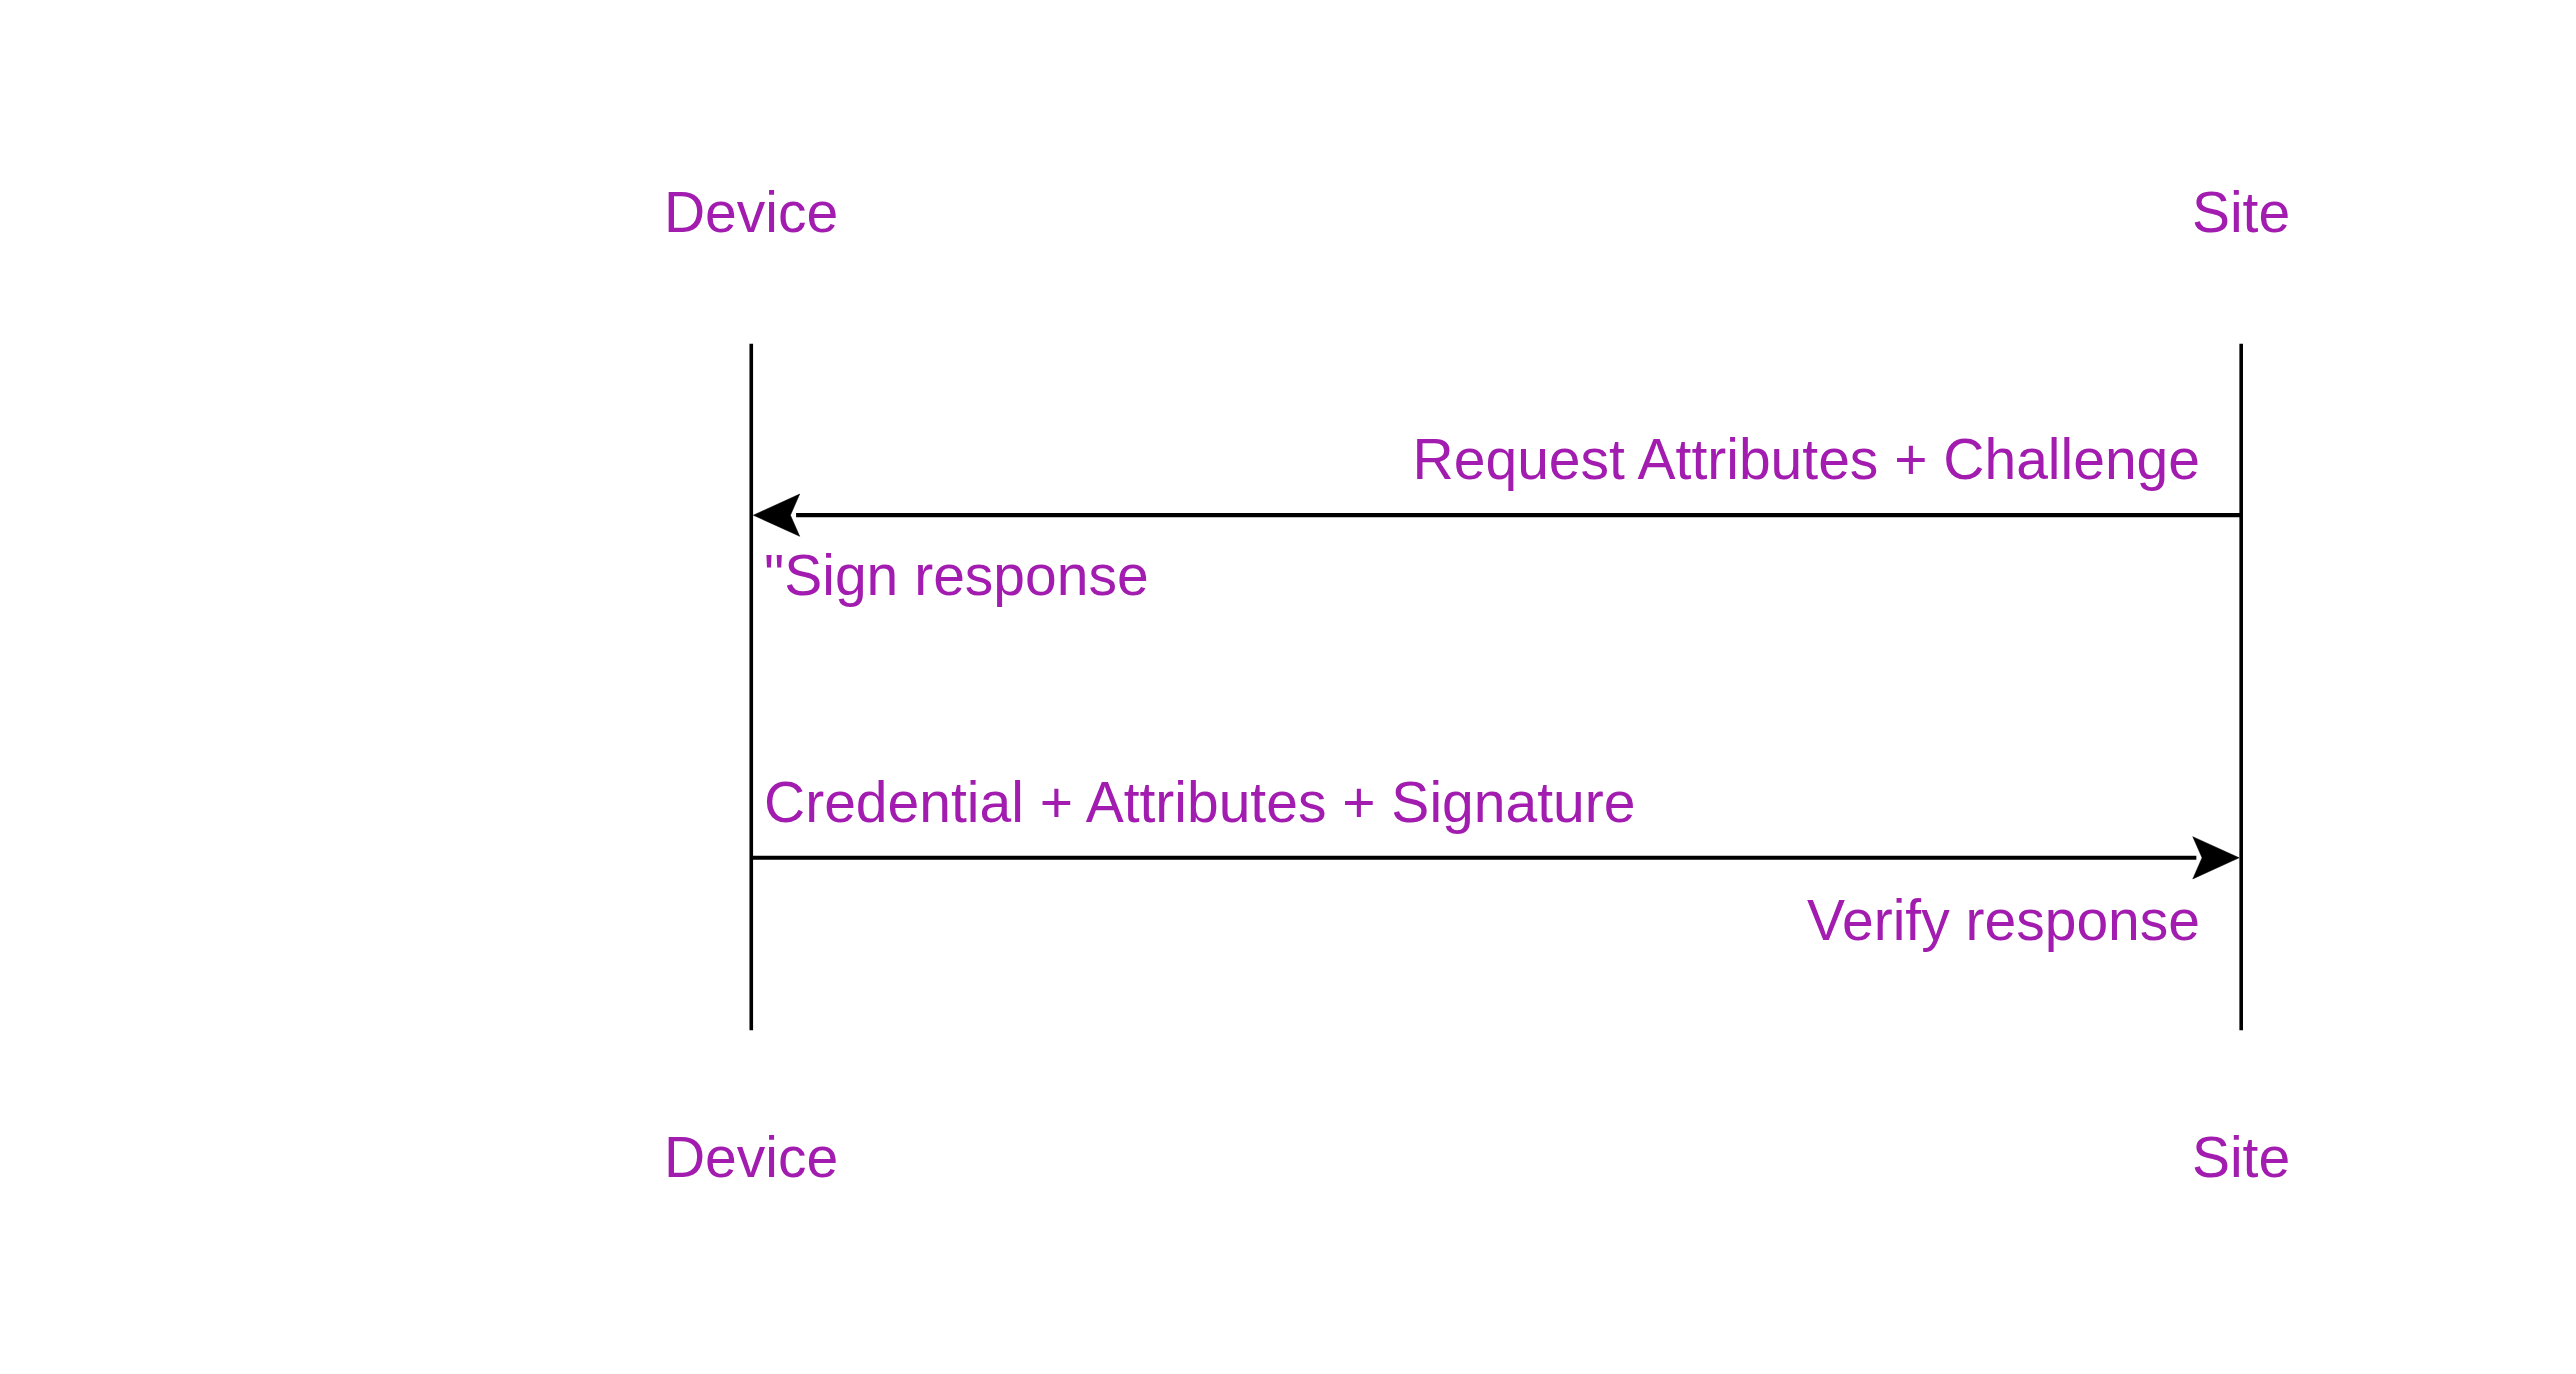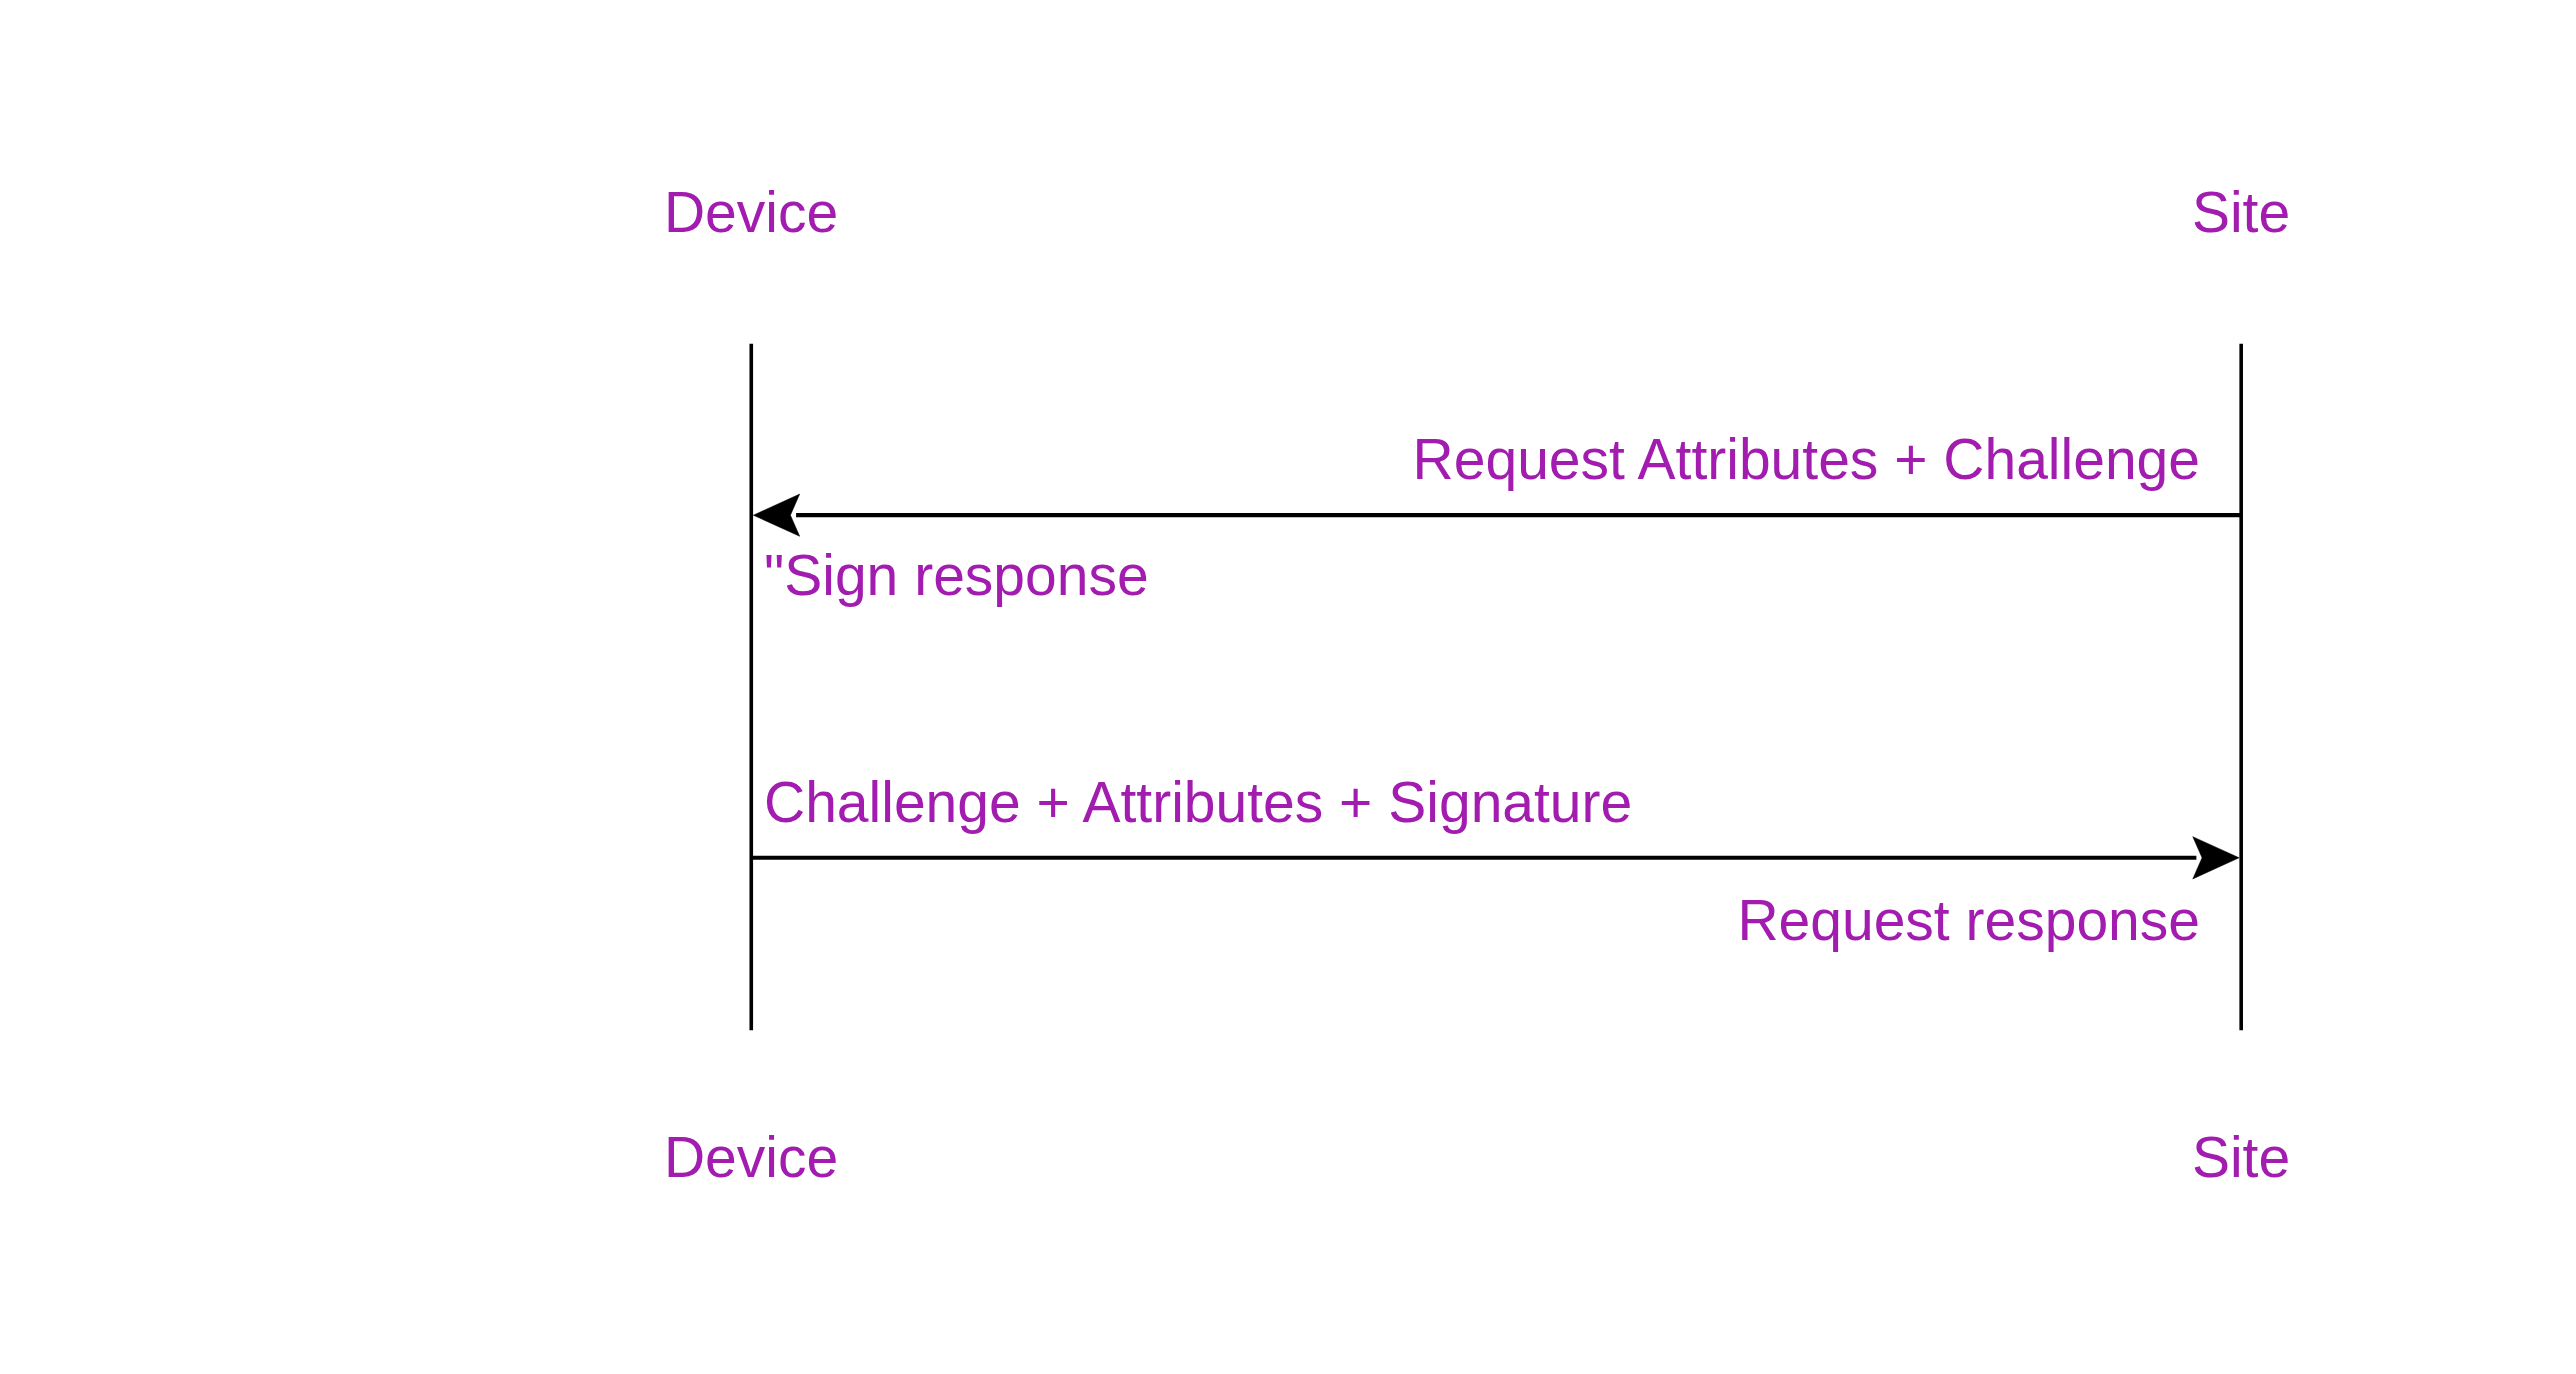--- a/index.html
+++ b/index.html
@@ -65,20 +65,20 @@
       <line x1="1458" y1="1665" x2="4263" y2="1665" stroke-width="8"></line>
       <polygon points="4346,1665 4256,1624 4274,1665 4256,1706"></polygon>
     </g>
   </svg>
 
   <div class="label actor actor-device-top">Device</div>
   <div class="label actor actor-site-top">Site</div>
 
   <div class="label msg-request">Request Attributes + Challenge</div>
   <div class="label msg-sign">"Sign response</div>
-  <div class="label msg-cred">Challenge + Attributes + Signature</div>
-  <div class="label msg-verify">Request response</div>
+  <div class="label msg-cred">Credential + Attributes + Signature</div>
+  <div class="label msg-verify">Verify response</div>
 
   <div class="label actor actor-device-bottom">Device</div>
   <div class="label actor actor-site-bottom">Site</div>
 
 </div>
 
 
 </body></html>

